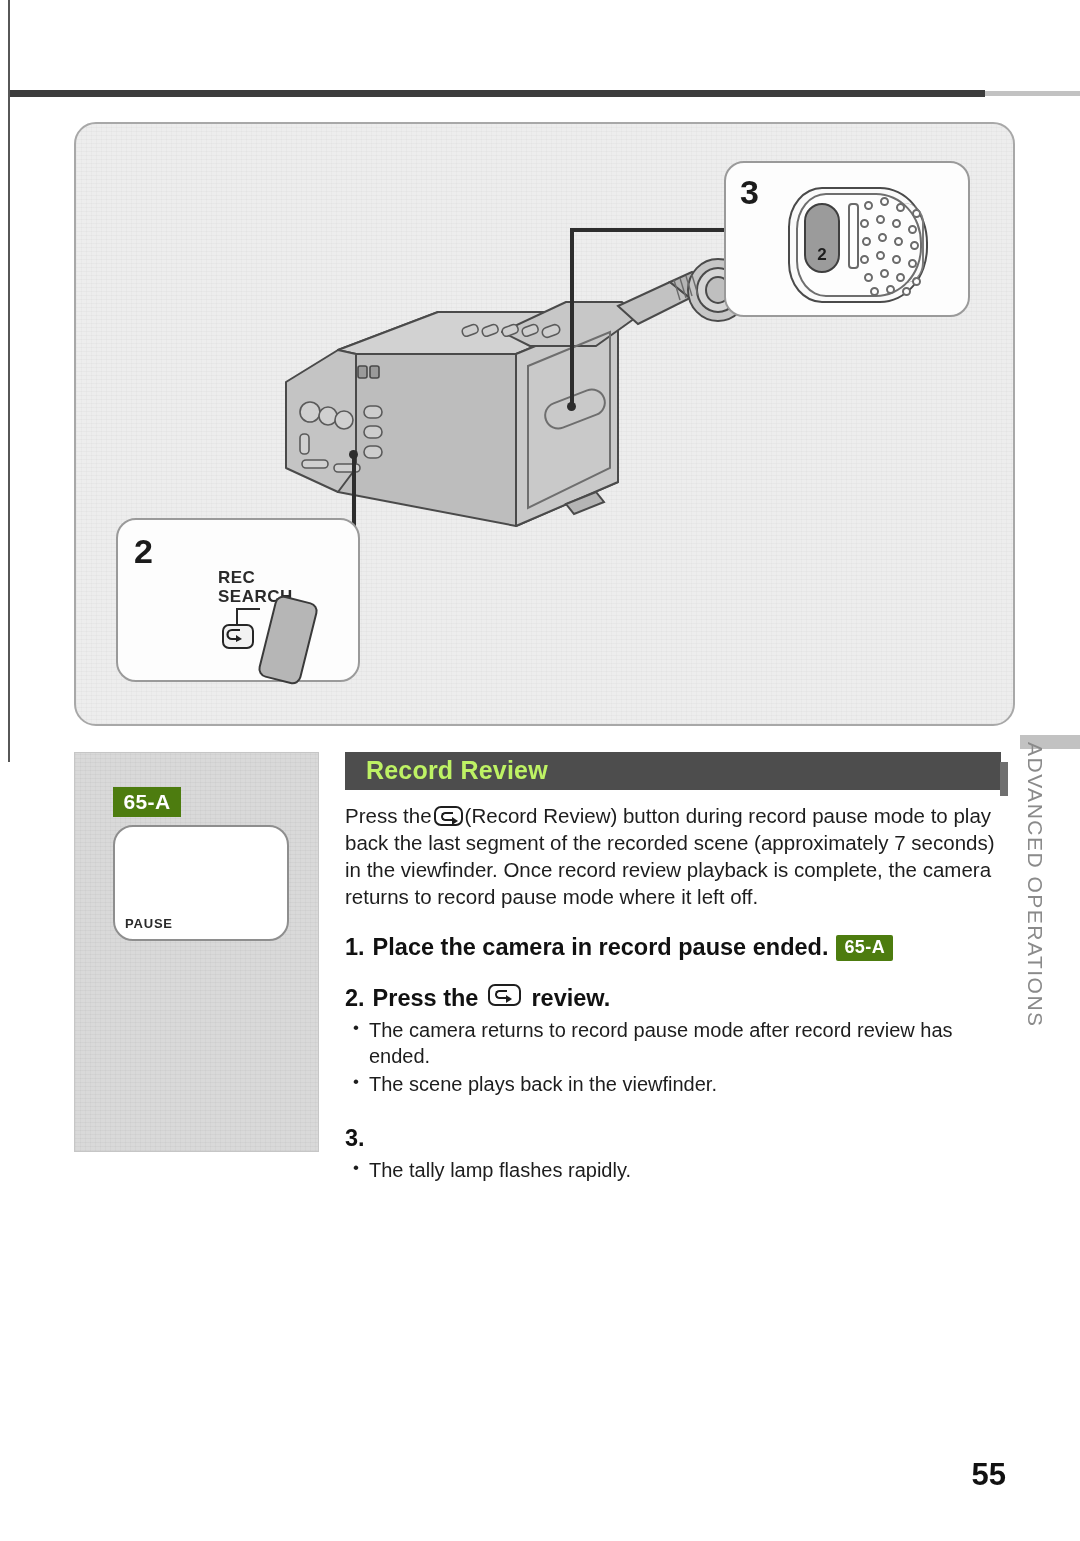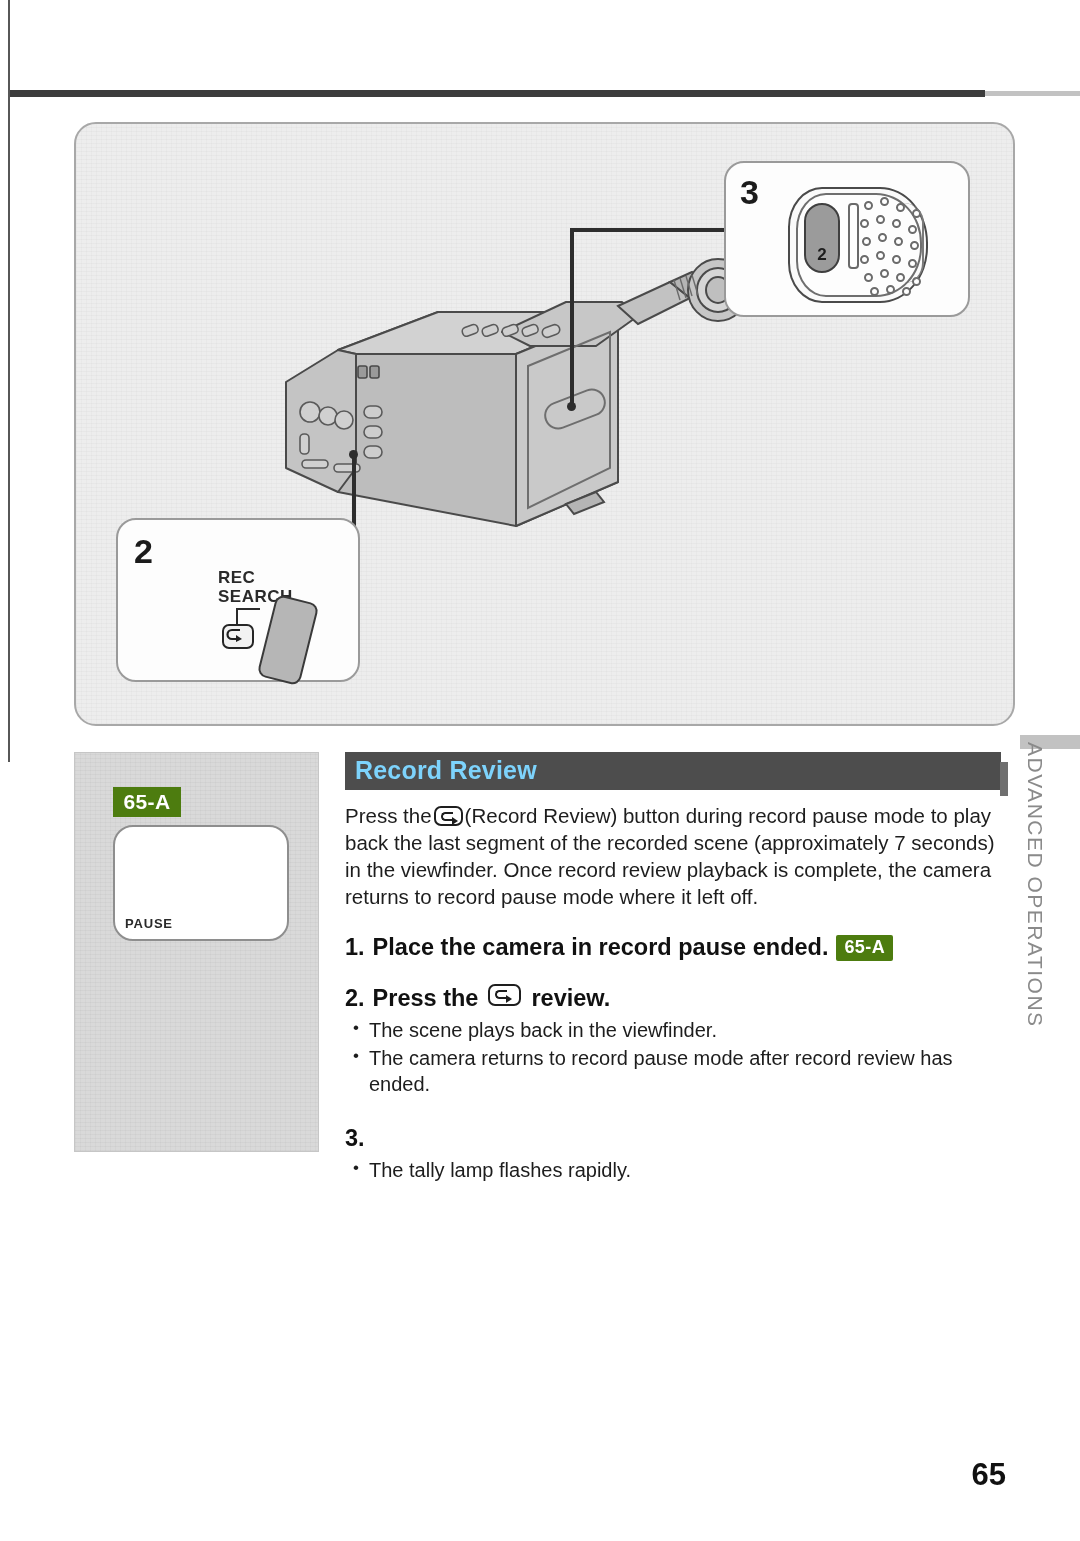--- a/index.html
+++ b/index.html
@@ -226,24 +226,24 @@
     font-size: 13px;
     font-weight: bold;
     letter-spacing: .8px;
     color: #2a2a2a;
   }
 
   
   .article { position: absolute; left: 345px; top: 752px; width: 656px; }
   .section-bar {
     background: #4d4d4d;
-    color: #7dd3fc;
+    color: #bef264;
     font-size: 25px;
     font-weight: bold;
-    padding: 6px 10px 7px 10px;
+    padding: 6px 10px 7px 21px;
     letter-spacing: .2px;
     line-height: 1;
   }
   .body-copy {
     margin-top: 12px;
     font-size: 20.5px;
     line-height: 1.32;
     color: #1d1d1d;
   }
   .step {
@@ -504,31 +504,31 @@
     <span class="ref-badge">65-A</span>
   </div>
 
   <div class="step" id="step-2">
     <span>2.</span>
     <span>Press the</span>
     <span class="rr-glyph big"></span>
     <span>review.</span>
   </div>
   <ul class="bullets">
+    <li>The camera returns to record pause mode after record review has ended.</li>
     <li>The scene plays back in the viewfinder.</li>
-    <li>The camera returns to record pause mode after record review has ended.</li>
   </ul>
 
   <div class="step" id="step-3">
     <span>3.</span>
   </div>
   <ul class="bullets">
     <li>The tally lamp flashes rapidly.</li>
   </ul>
 </div>
 
 <div class="side-tab-mark"></div>
 <div class="side-tab-notch"></div>
 <div class="side-tab">
   <span>ADVANCED OPERATIONS</span>
 </div>
 
-<div class="page-number">65</div>
+<div class="page-number">55</div>
 
 </body></html>

